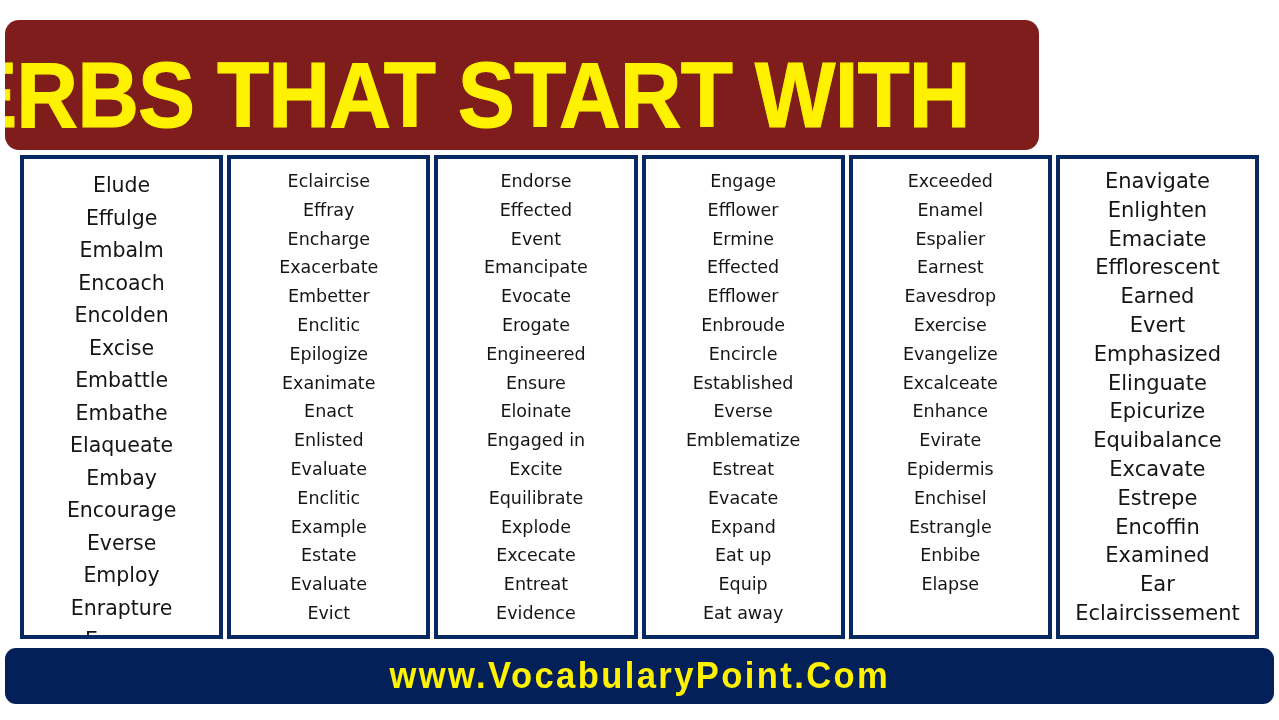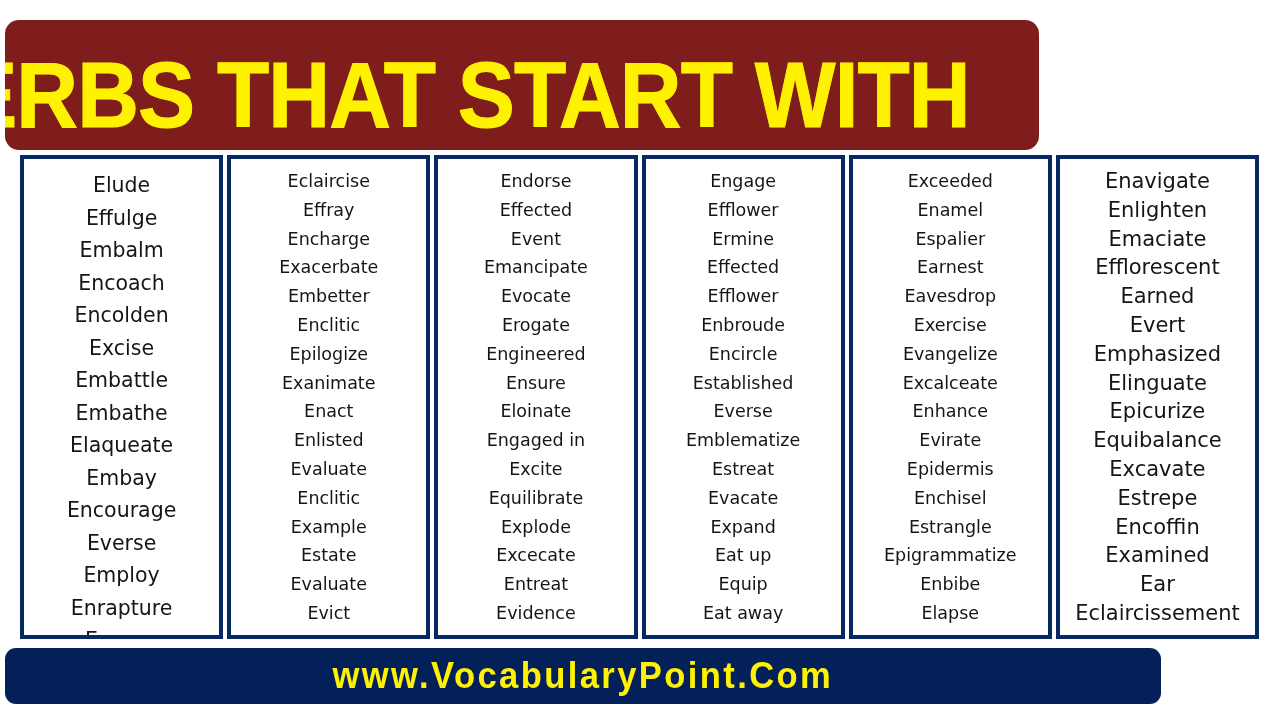--- a/index.html
+++ b/index.html
@@ -110,21 +110,21 @@
   }
   .col-last .word-item {
     font-size: 21px;
   }
 
   
   .footer-bar {
     position: absolute;
     left: 5px;
     top: 648px;
-    width: 1156px;
+    width: 1269px;
     height: 56px;
     background: #042059;
     border-radius: 11px;
     box-sizing: border-box;
     display: flex;
     align-items: center;
     justify-content: center;
   }
   .footer-text {
     color: #FFF200;
@@ -228,21 +228,20 @@
         <div class="word-item">Earnest</div>
         <div class="word-item">Eavesdrop</div>
         <div class="word-item">Exercise</div>
         <div class="word-item">Evangelize</div>
         <div class="word-item">Excalceate</div>
         <div class="word-item">Enhance</div>
         <div class="word-item">Evirate</div>
         <div class="word-item">Epidermis</div>
         <div class="word-item">Enchisel</div>
         <div class="word-item">Estrangle</div>
-        <div class="word-item">Epigrammatize</div>
         <div class="word-item">Enbibe</div>
         <div class="word-item">Elapse</div>
       </div>
       <div class="word-column col-last">
         <div class="word-item">Enavigate</div>
         <div class="word-item">Enlighten</div>
         <div class="word-item">Emaciate</div>
         <div class="word-item">Efflorescent</div>
         <div class="word-item">Earned</div>
         <div class="word-item">Evert</div>

